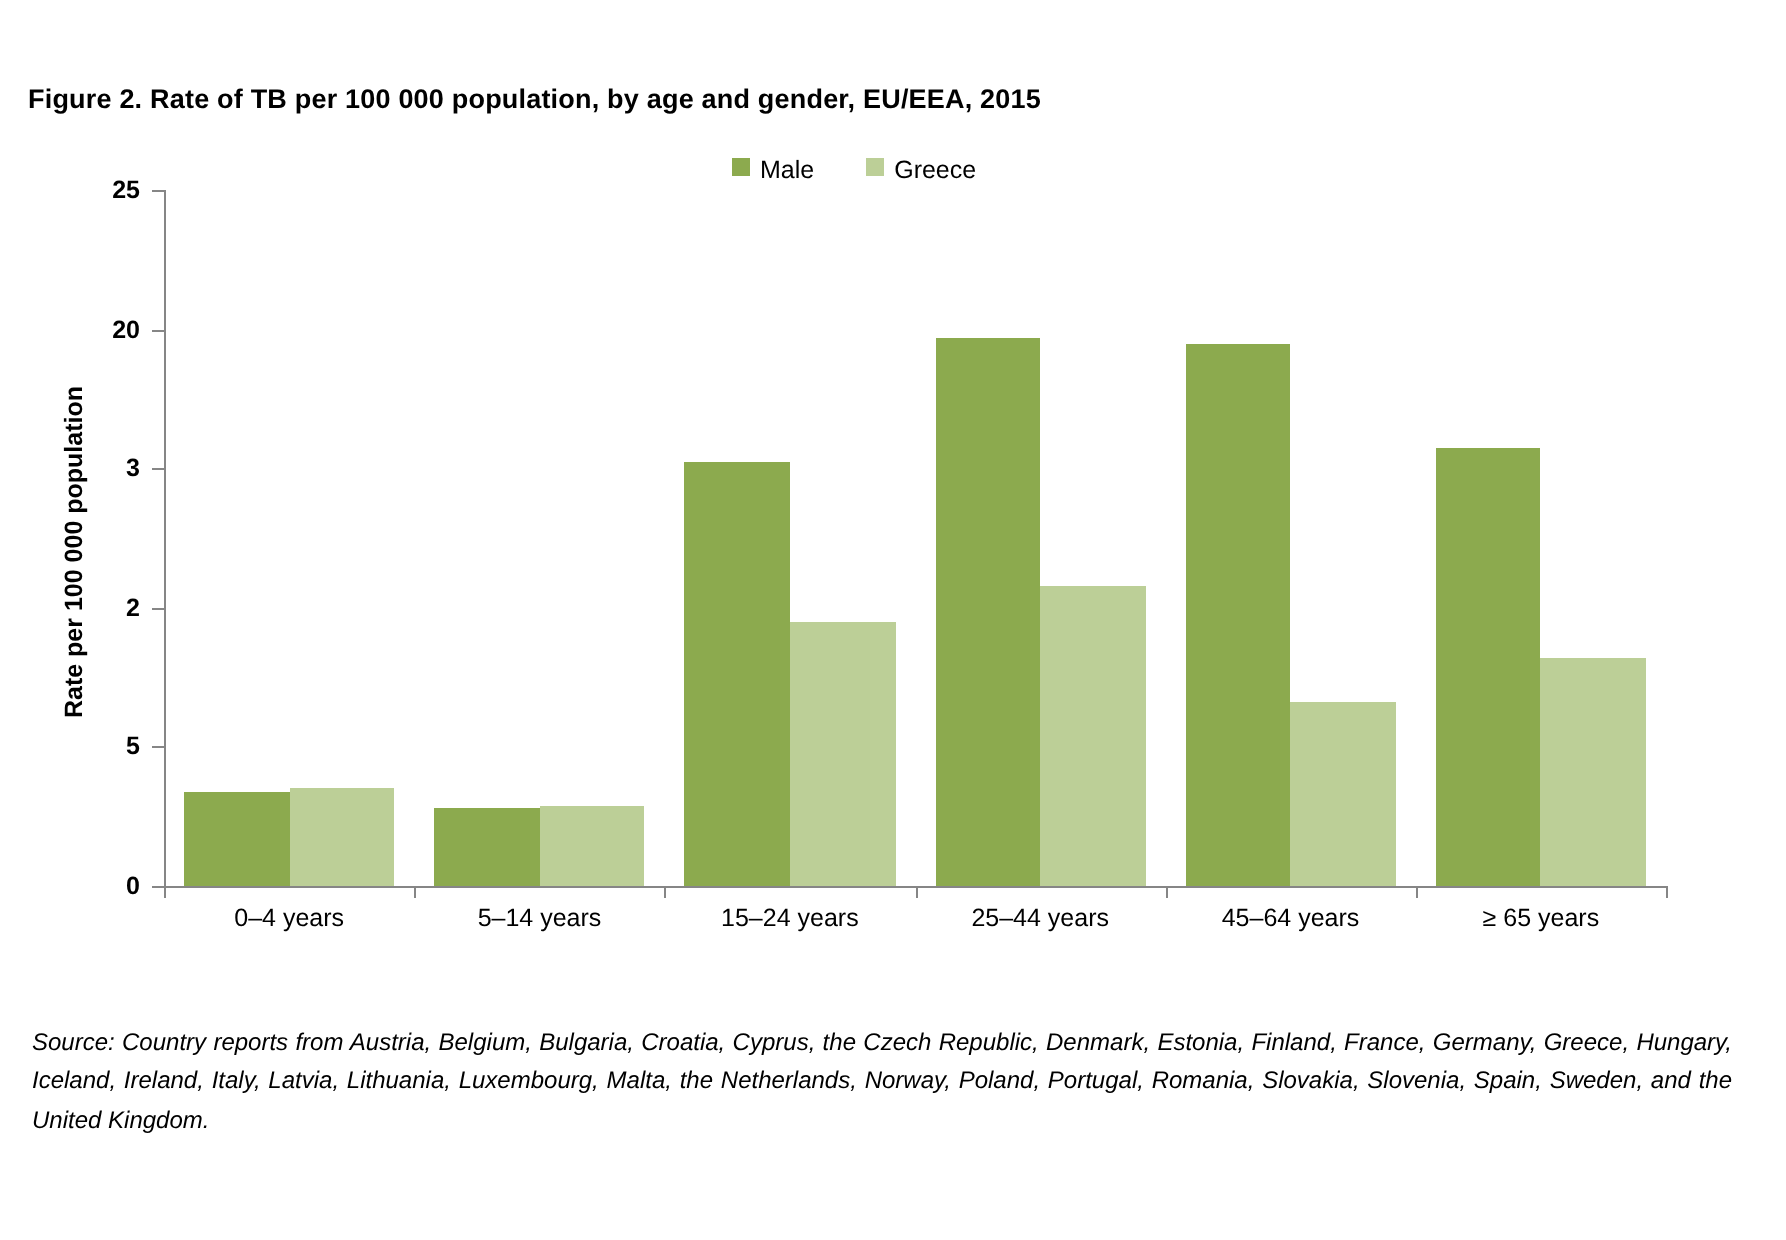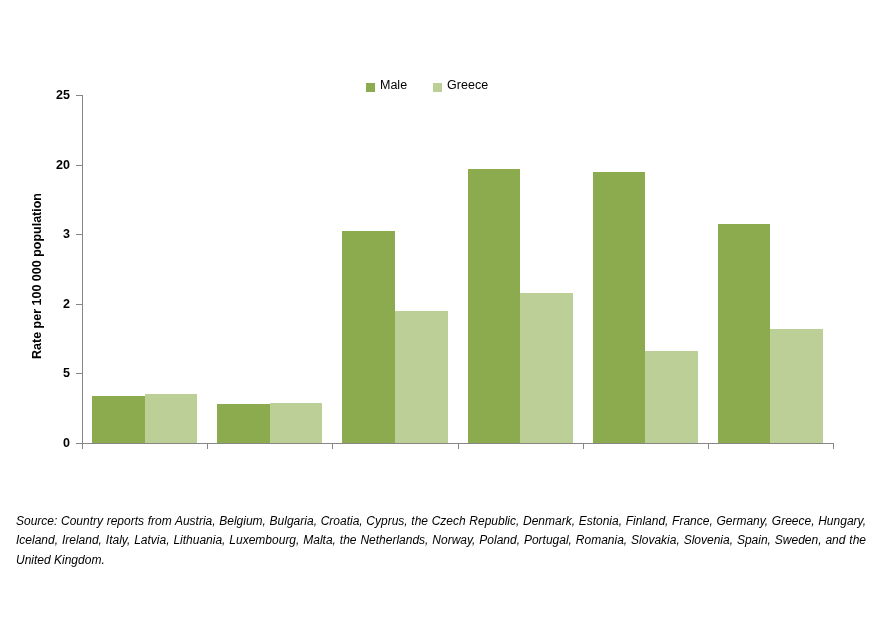--- a/index.html
+++ b/index.html
@@ -36,21 +36,21 @@
     position: absolute;
     left: 366px;
     top: 79px;
     display: flex;
     align-items: center;
     gap: 26px;
     font-size: 12.5px;
   }
   .legend-item {
     display: flex;
-    align-items: flex-end;
+    align-items: flex-start;
     gap: 5px;
   }
   .legend-swatch {
     width: 9px;
     height: 9px;
     display: inline-block;
   }
   .legend-label { line-height: 1; }
 
   
@@ -178,20 +178,21 @@
     font-style: italic;
     line-height: 1.62;
     text-align: justify;
   }
 </style>
 </head>
 <body>
 
 <div class="page">
 
+  <div class="fig-title">Figure 2. Rate of TB per 100 000 population, by age and gender, EU/EEA, 2015</div>
 
   <div class="legend">
     <div class="legend-item">
       <span class="legend-swatch" style="background: rgb(140, 170, 78);"></span>
       <span class="legend-label">Male</span>
     </div>
     <div class="legend-item">
       <span class="legend-swatch" style="background: rgb(188, 207, 151);"></span>
       <span class="legend-label">Greece</span>
     </div>
@@ -257,18 +258,26 @@
         <div class="group">
           <div class="bar male" title="Male 45–64 years: 19.5" style="height: 271.44px; background: rgb(140, 170, 78);"></div>
           <div class="bar female" title="Female 45–64 years: 6.6" style="height: 91.872px; background: rgb(188, 207, 151);"></div>
         </div>
         <div class="group">
           <div class="bar male" title="Male ≥ 65 years: 15.7" style="height: 218.544px; background: rgb(140, 170, 78);"></div>
           <div class="bar female" title="Female ≥ 65 years: 8.2" style="height: 114.144px; background: rgb(188, 207, 151);"></div>
         </div>
       </div>
 
+    <div class="cats" id="cats">
+        <div class="cat">0–4 years</div>
+        <div class="cat">5–14 years</div>
+        <div class="cat">15–24 years</div>
+        <div class="cat">25–44 years</div>
+        <div class="cat">45–64 years</div>
+        <div class="cat">≥ 65 years</div>
+      </div>
 
     <div class="y-title">Rate per 100 000 population</div>
   </div>
 
   <div class="source">Source: Country reports from Austria, Belgium, Bulgaria, Croatia, Cyprus, the Czech Republic, Denmark, Estonia, Finland, France, Germany, Greece, Hungary, Iceland, Ireland, Italy, Latvia, Lithuania, Luxembourg, Malta, the Netherlands, Norway, Poland, Portugal, Romania, Slovakia, Slovenia, Spain, Sweden, and the United Kingdom.</div>
 </div>
 
 </body></html>

